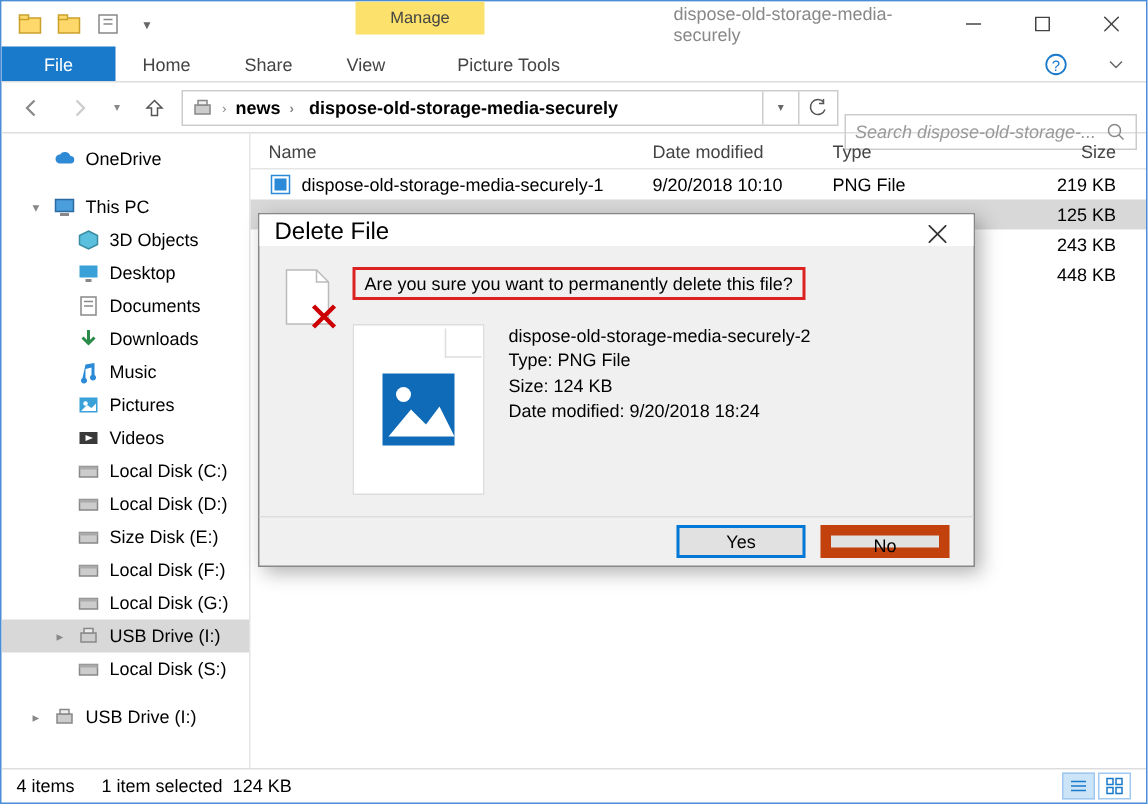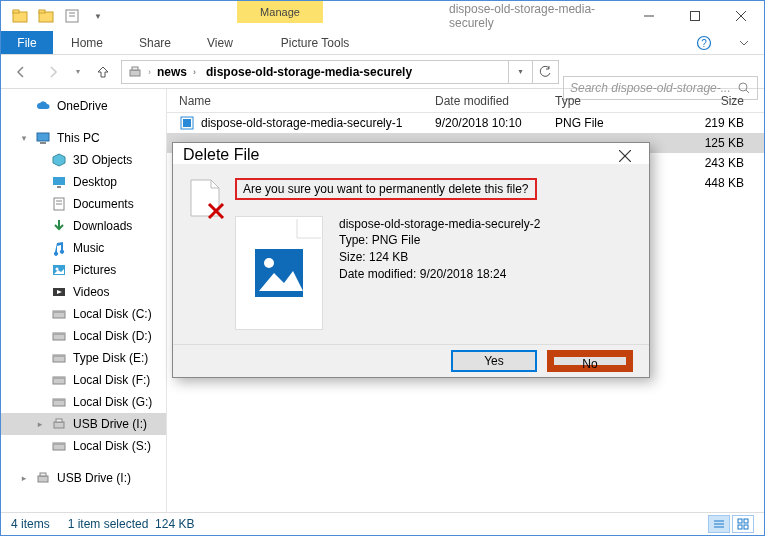--- a/index.html
+++ b/index.html
@@ -9,21 +9,21 @@
 .titlebar { height: 30px; display: flex; align-items: center; background: #fff; }
 .qat { display: flex; align-items: center; padding-left: 8px; gap: 4px; }
 .qat-icon { width: 22px; height: 22px; display: flex; align-items: center; justify-content: center; }
 .tab-context { position: absolute; left: 236px; top: 0; width: 86px; height: 22px; background: #fce26c; display:flex; align-items:center; justify-content:center; font-size:11px; color:#444;}
 .title-text { margin-left: 340px; color: #888; font-size: 12px; }
 .win-controls { margin-left: auto; display: flex; }
 .win-btn { width: 46px; height: 30px; display: flex; align-items: center; justify-content: center; color: #555; font-size: 10px; }
 
 
 .ribbon { height: 24px; display: flex; align-items: stretch; border-bottom: 1px solid #ddd; }
-.file-tab { background: #1979ca; color: #fff; width: 52px; display:flex; align-items:center; justify-content:center; font-size:12px;}
+.file-tab { background: #1979ca; color: #fff; width: 76px; display:flex; align-items:center; justify-content:center; font-size:12px;}
 .tab { padding: 0 18px; display:flex; align-items:center; color:#444; font-size:12px;}
 .tab.context { margin-left: 12px; }
 .help-icon { margin-left: auto; width: 40px; display:flex; align-items:center; justify-content:center; color:#1979ca;}
 .collapse-btn { width: 40px; display:flex; align-items:center; justify-content:center;}
 
 
 .addressbar { height: 34px; display: flex; align-items: center; padding: 4px 6px; gap: 4px; border-bottom: 1px solid #ddd; }
 .nav-btn { width: 28px; height: 26px; display:flex; align-items:center; justify-content:center; color:#888; border-radius: 2px;}
 .nav-btn.enabled { color: #444; }
 .path-box { flex: 1; height: 24px; border: 1px solid #ccc; display: flex; align-items: center; padding: 0 2px; gap: 2px;}
@@ -51,21 +51,21 @@
 .file-row { height: 20px; display:flex; align-items:center; font-size:12px; position:relative;}
 .file-row.selected { background: #d8d8d8; }
 .file-row .cell { padding-left: 12px; overflow:hidden; text-overflow:ellipsis; white-space:nowrap;}
 .file-row .name { width: 256px; display:flex; align-items:center; gap:6px;}
 .file-row .date { width: 120px; }
 .file-row .type { width: 118px; }
 .file-row .size { flex:1; text-align:right; padding-right: 20px; }
 .file-icon { width:16px; height:16px; display:inline-flex; align-items:center; justify-content:center; }
 
 
-.statusbar { height: 23px; border-top: 1px solid #ddd; display:flex; align-items:center; padding: 0 10px; font-size: 12px; color:#0c4a6e; gap: 18px;}
+.statusbar { height: 23px; border-top: 1px solid #ddd; display:flex; align-items:center; padding: 0 10px; font-size: 12px; color:#000000; gap: 18px;}
 .view-btns { margin-left:auto; display:flex; gap:2px;}
 .view-btn { width:22px; height:18px; border:1px solid #a0c8f0; display:flex; align-items:center; justify-content:center;}
 .view-btn.active { background:#cce4f7; }
 
 
 .dialog { position: absolute; left: 171px; top: 141px; width: 478px; height: 236px; background: #f0f0f0; border: 1px solid #888; box-shadow: 4px 4px 12px rgba(0,0,0,.3); display:flex; flex-direction:column;}
 .dialog-title { height: 30px; background:#fff; display:flex; align-items:flex-end; padding: 0 10px; font-size: 16px;}
 .dialog-close { margin-left:auto; font-size:14px; padding: 2px 8px;}
 .dialog-body { flex:1; padding: 14px 16px; display:flex; gap: 14px; }
 .del-icon { width: 32px; height: 40px; position:relative; flex-shrink:0;}
@@ -312,21 +312,21 @@
         <span>Local Disk (D:)</span>
       </div>
       <div class="nav-item" style="padding-left: 34px;">
         <span class="exp"></span>
         <span class="nav-icon">
           <svg width="16" height="16">
             <rect x="2" y="5" width="12" height="7" fill="#ccc" stroke="#888"></rect>
             <rect x="2" y="5" width="12" height="2" fill="#aaa"></rect>
           </svg>
         </span>
-        <span>Type Disk (E:)</span>
+        <span>Size Disk (E:)</span>
       </div>
       <div class="nav-item" style="padding-left: 34px;">
         <span class="exp"></span>
         <span class="nav-icon">
           <svg width="16" height="16">
             <rect x="2" y="5" width="12" height="7" fill="#ccc" stroke="#888"></rect>
             <rect x="2" y="5" width="12" height="2" fill="#aaa"></rect>
           </svg>
         </span>
         <span>Local Disk (F:)</span>

